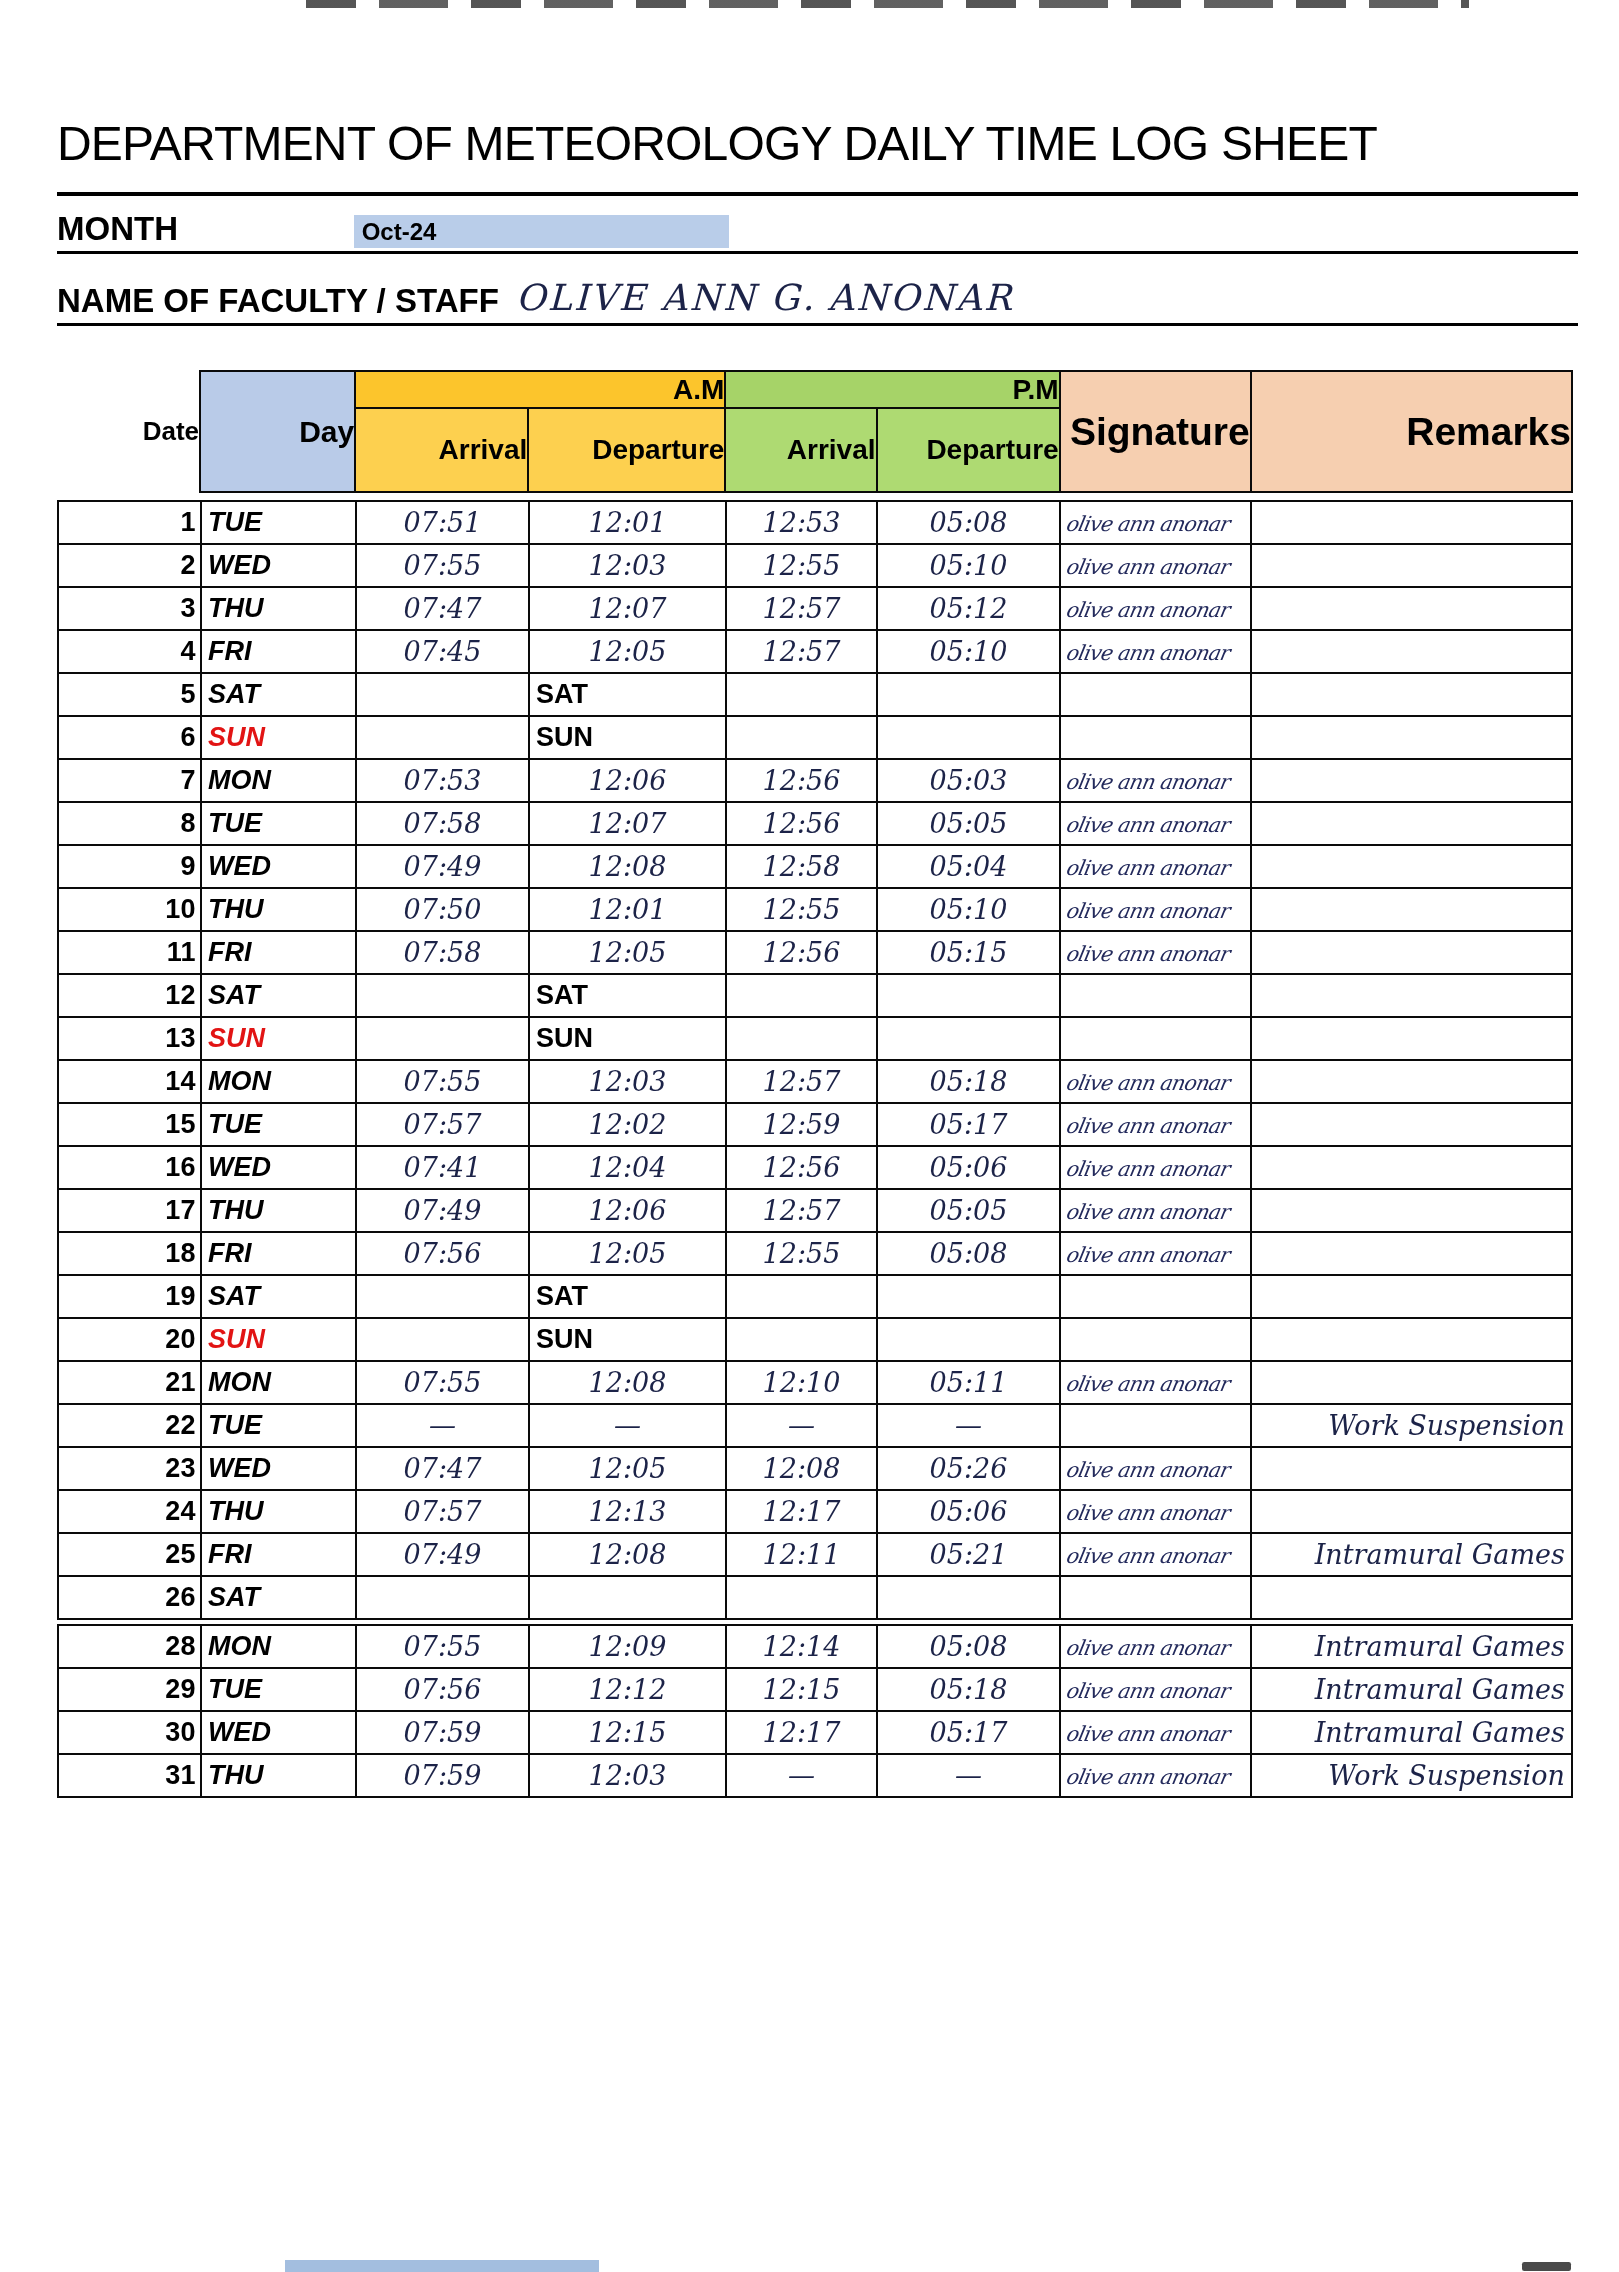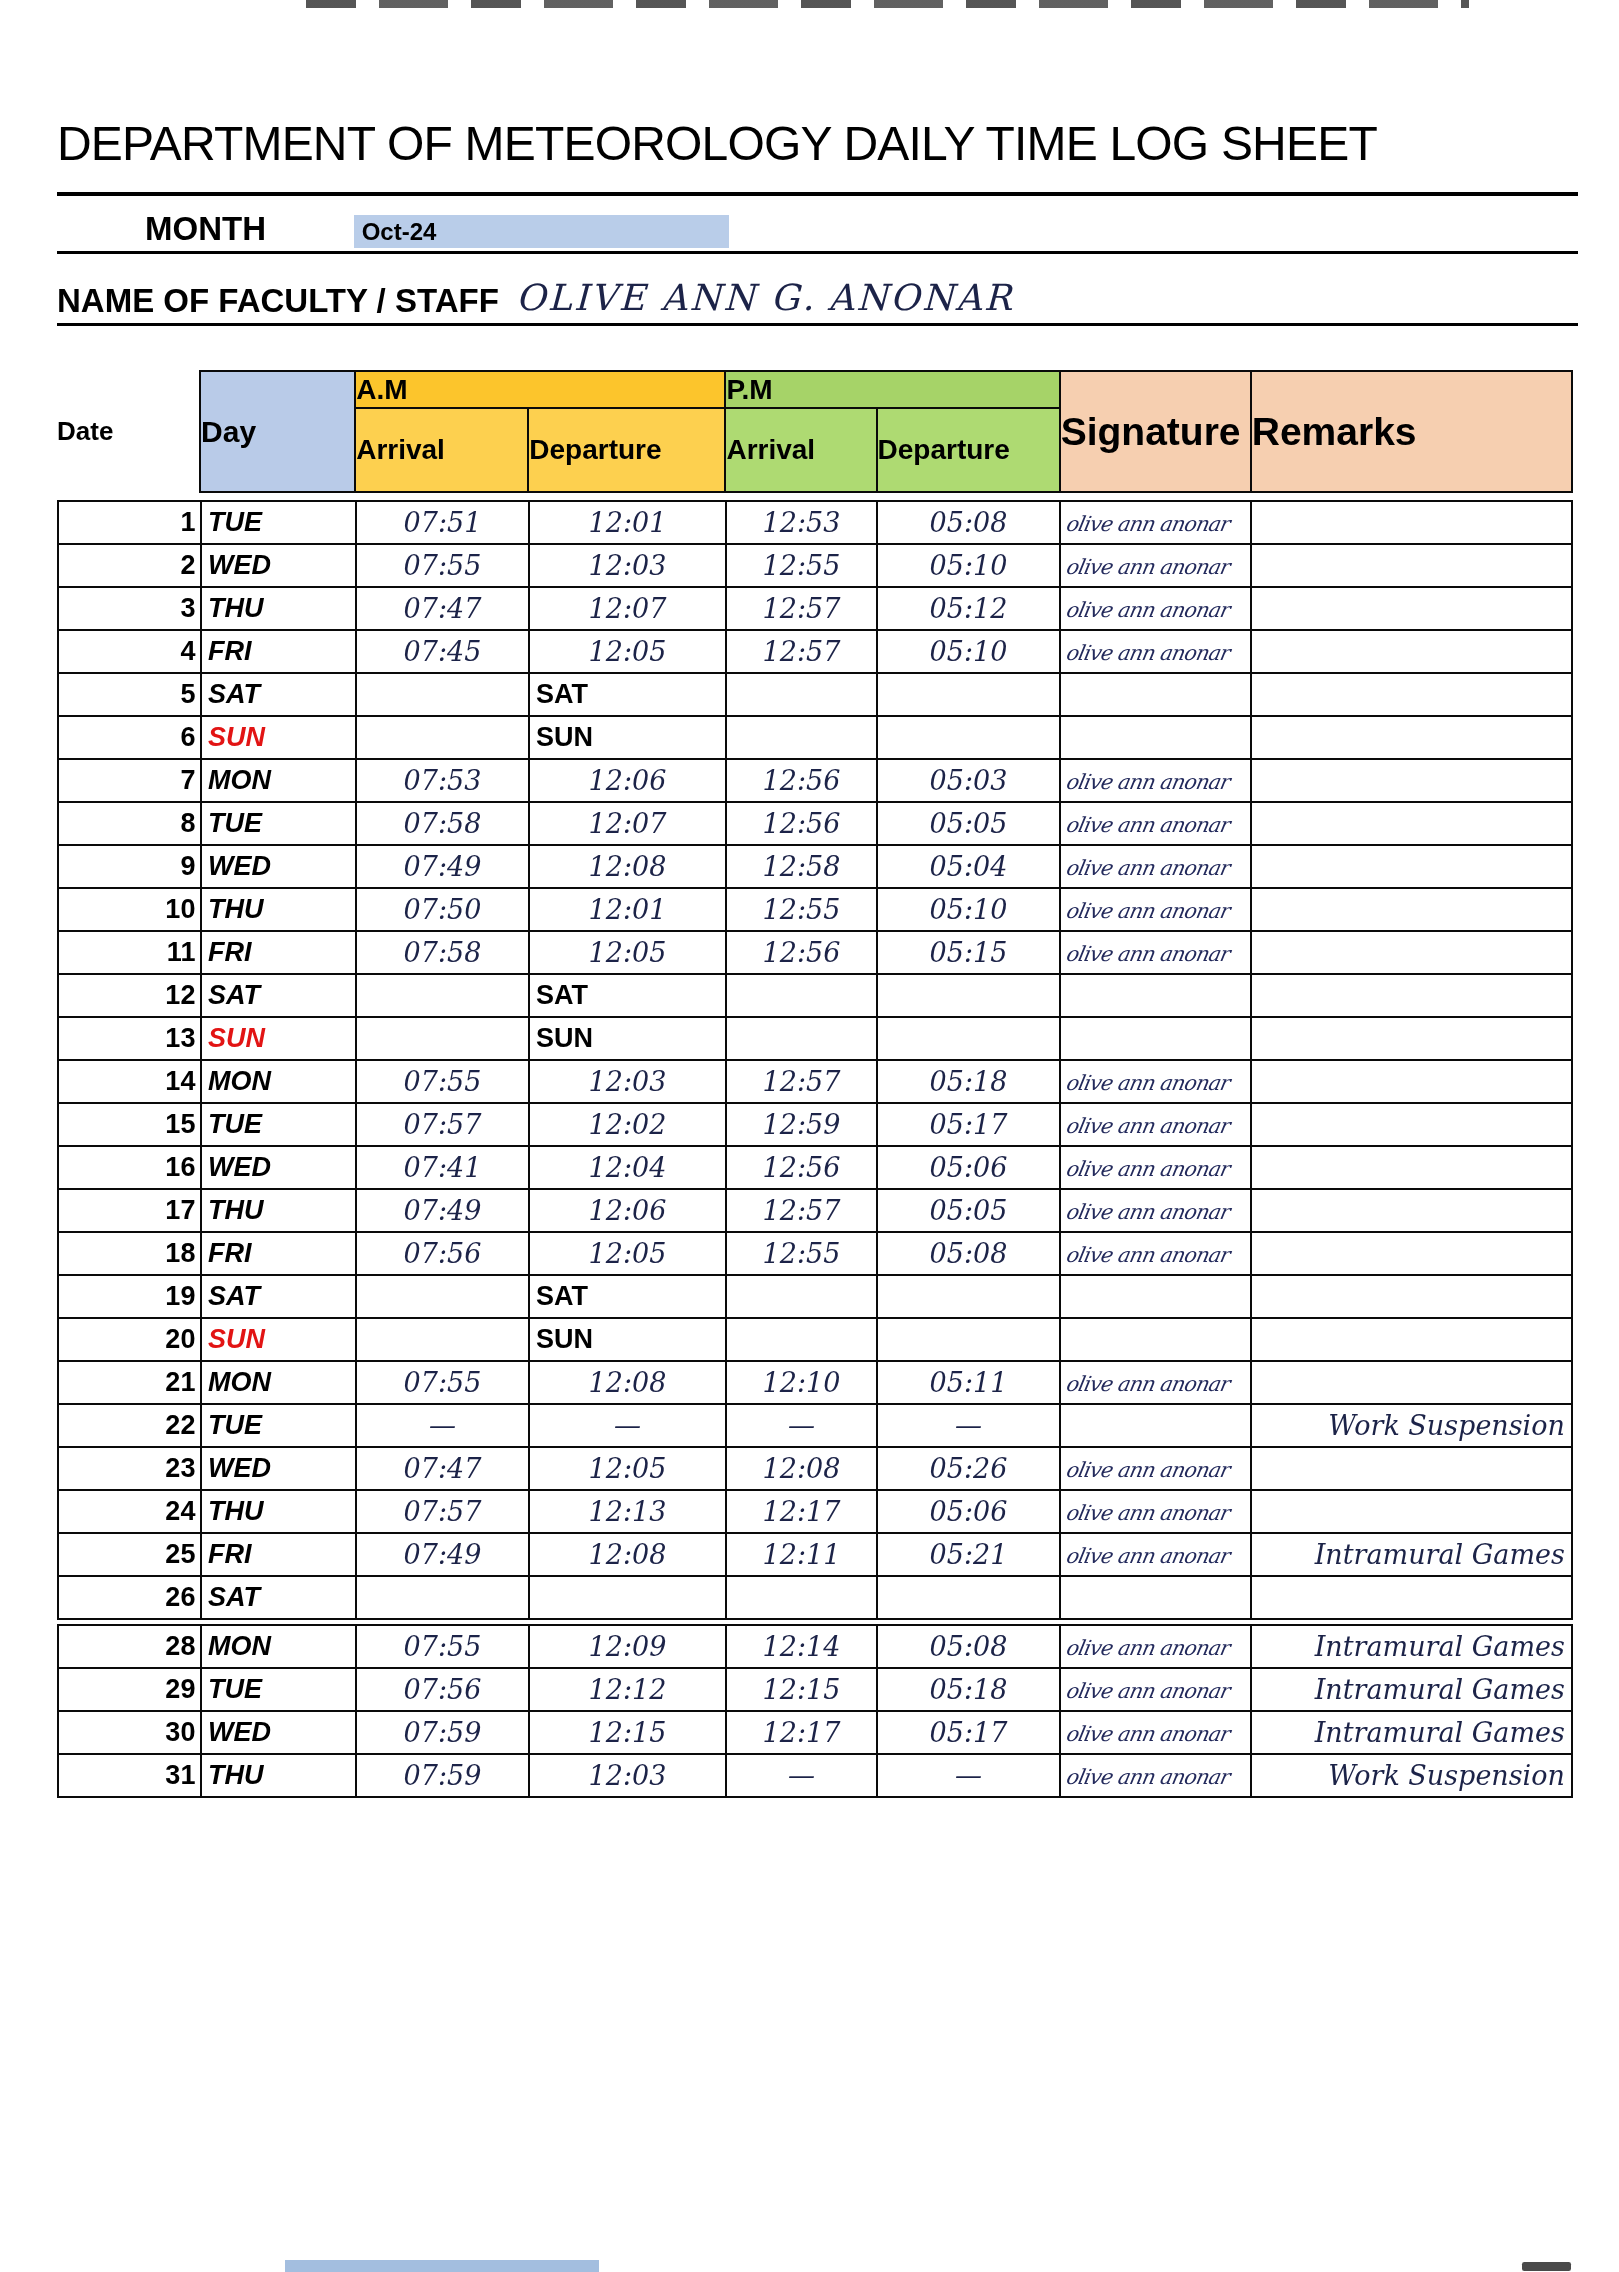--- a/index.html
+++ b/index.html
@@ -24,21 +24,21 @@
   .content { position: absolute; top: 116px; left: 57px; right: 42px; }
 
   .title {
     font-size: 48px; font-weight: normal; letter-spacing: -0.8px;
     border-bottom: 4.6px solid #000; padding-bottom: 21px; margin: 0 0 7.7px 0;
   }
   .field-row { display: flex; align-items: flex-end; border-bottom: 3.8px solid #000; padding-bottom: 3.1px; }
   .month-row { margin-top: 6.1px; min-height: 44px; }
   .name-row { margin-top: 12.2px; min-height: 54px; }
   .field-label { font-size: 33px; font-weight: bold; }
-  .month-row .field-label { width: 297px; text-align: center; }
+  .month-row .field-label { width: 297px; }
   .name-row .field-label { margin-right: 20px; }
   .month-value {
     background: var(--month-highlight-bg, #b9cde9);
     font-size: 24px; font-weight: bold; width: 375px; box-sizing: border-box;
     padding: 3.1px 3.1px 1.5px 7.7px;
   }
   .hw-name {
     font-family: "DejaVu Serif", serif; font-style: italic;
     font-size: 36px; letter-spacing: 2.3px; color: var(--ink-blue, #1c2348);
     transform: skewX(-4deg); display: inline-block; padding-bottom: 1.5px;
@@ -50,21 +50,21 @@
   col.c2 { width: 155px; }  
   col.c3 { width: 173px; }  
   col.c4 { width: 197px; }  
   col.c5 { width: 151px; }  
   col.c6 { width: 183px; }  
   col.c7 { width: 191px; }  
   col.c8 { width: 321px; }  
 
   .hdr { margin-bottom: 6.9px; }
   .hdr td {
-    border: 2.3px solid #0a0a0a; text-align: left; vertical-align: middle;
+    border: 2.3px solid #0a0a0a; text-align: right; vertical-align: middle;
     font-weight: bold; font-size: 28px; padding: 0;
   }
   .hdr tr.band-row { height: 37px; }
   .hdr tr.sub-row { height: 84px; }
   .hdr .date-h { border: none; background: #fff; font-size: 26px; }
   .hdr .day-h { background: var(--day-header-bg, #b9cbe8); font-size: 30px; }
   .hdr .am-band { background: var(--am-band-bg, #fcc52c); }
   .hdr .am-sub { background: var(--am-sub-bg, #fdd04f); }
   .hdr .pm-band { background: var(--pm-band-bg, #a6d368); }
   .hdr .pm-sub { background: var(--pm-sub-bg, #aeda72); }

